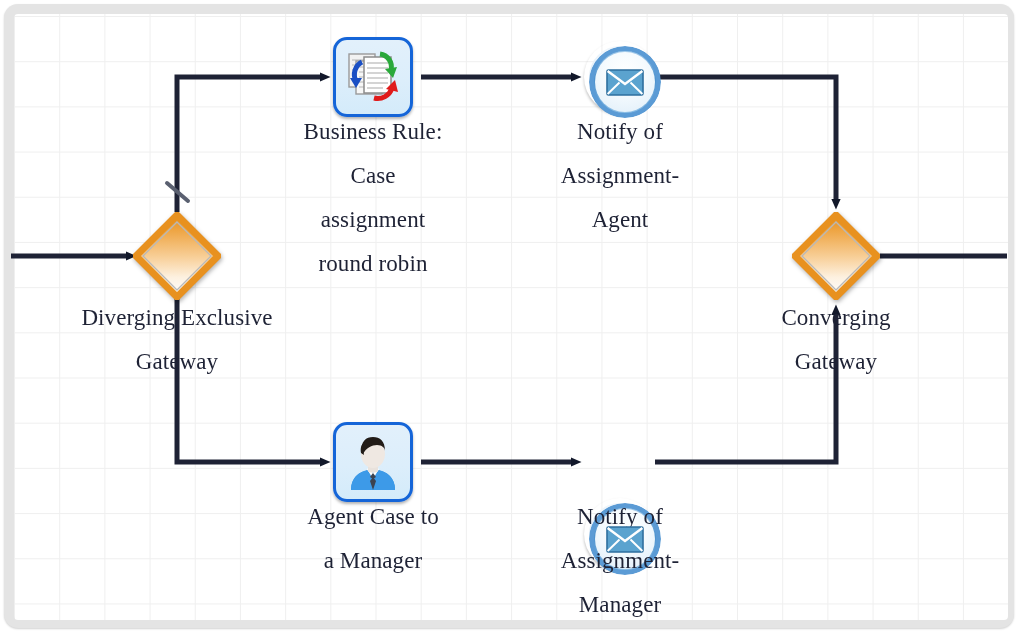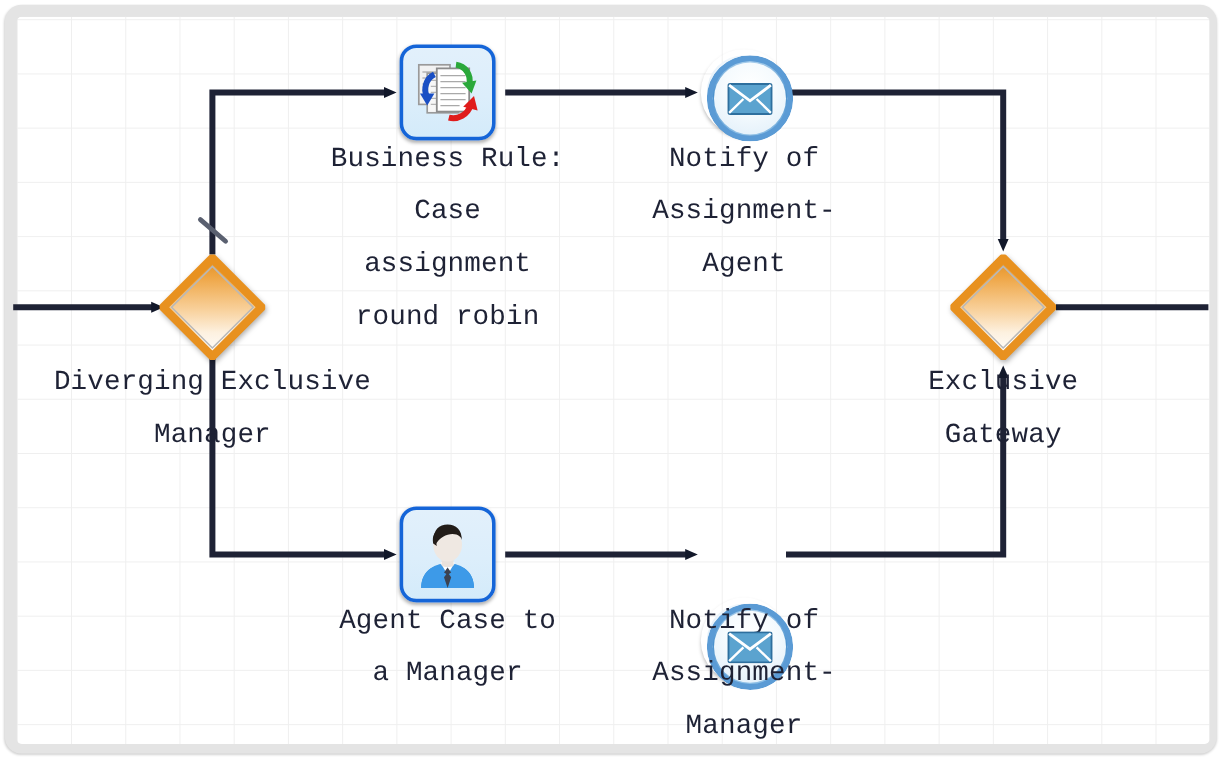--- a/index.html
+++ b/index.html
@@ -126,21 +126,21 @@
     display: flex;
     align-items: center;
     justify-content: center;
   }
   .event-inner svg { display: block; position: relative; z-index: 2; }
 
   
   .node-label {
     position: absolute;
     color: #1e2235;
-    font-family: Liberation Mono, monospace;
+    font-family: Liberation Serif, serif;
     font-size: 23px;
     line-height: 44px;
     text-align: center;
     white-space: pre-line;
     pointer-events: none;
     letter-spacing: 0.1px;
   }
 </style>
 </head>
 <body>
@@ -187,21 +187,21 @@
     <path d="M167,183 L188,201" stroke="#5a6070" stroke-width="4" fill="none" stroke-linecap="round"></path>
   </svg>
 
   <div class="node gateway" style="left:133px; top:212px;">
     <svg class="diamond-svg" viewBox="0 0 88 88">
       <polygon points="44,3 85,44 44,85 3,44" fill="url(#gwGrad)" stroke="#e8911f" stroke-width="7" stroke-linejoin="miter"></polygon>
       <polygon points="44,10 78,44 44,78 10,44" fill="none" stroke="#b8b8b8" stroke-width="1.3"></polygon>
     </svg>
   </div>
   <div class="node-label" style="left:40px; top:296px; width:274px;">Diverging Exclusive
-Manager</div>
+Gateway</div>
 
   <div class="node task-icon" style="left:333px; top:37px;">
     <svg width="62" height="58" viewBox="0 0 62 58">
 
       <rect x="7" y="6" width="26" height="33" fill="#f2f2f2" stroke="#9a9a9a" stroke-width="1.4"></rect>
       <g stroke="#b5b5b5" stroke-width="1.1">
         <line x1="10" y1="12" x2="30" y2="12"></line>
         <line x1="10" y1="17" x2="30" y2="17"></line>
         <line x1="10" y1="22" x2="30" y2="22"></line>
         <line x1="10" y1="27" x2="30" y2="27"></line>
@@ -291,16 +291,16 @@
   <div class="node-label" style="left:498px; top:495px; width:244px;">Notify of
 Assignment-
 Manager</div>
 
   <div class="node gateway" style="left:792px; top:212px;">
     <svg class="diamond-svg" viewBox="0 0 88 88">
       <polygon points="44,3 85,44 44,85 3,44" fill="url(#gwGrad)" stroke="#e8911f" stroke-width="7" stroke-linejoin="miter"></polygon>
       <polygon points="44,10 78,44 44,78 10,44" fill="none" stroke="#b8b8b8" stroke-width="1.3"></polygon>
     </svg>
   </div>
-  <div class="node-label" style="left:714px; top:296px; width:244px;">Exclusive
+  <div class="node-label" style="left:714px; top:296px; width:244px;">Converging
 Gateway</div>
 
 </div>
 
 </body></html>

